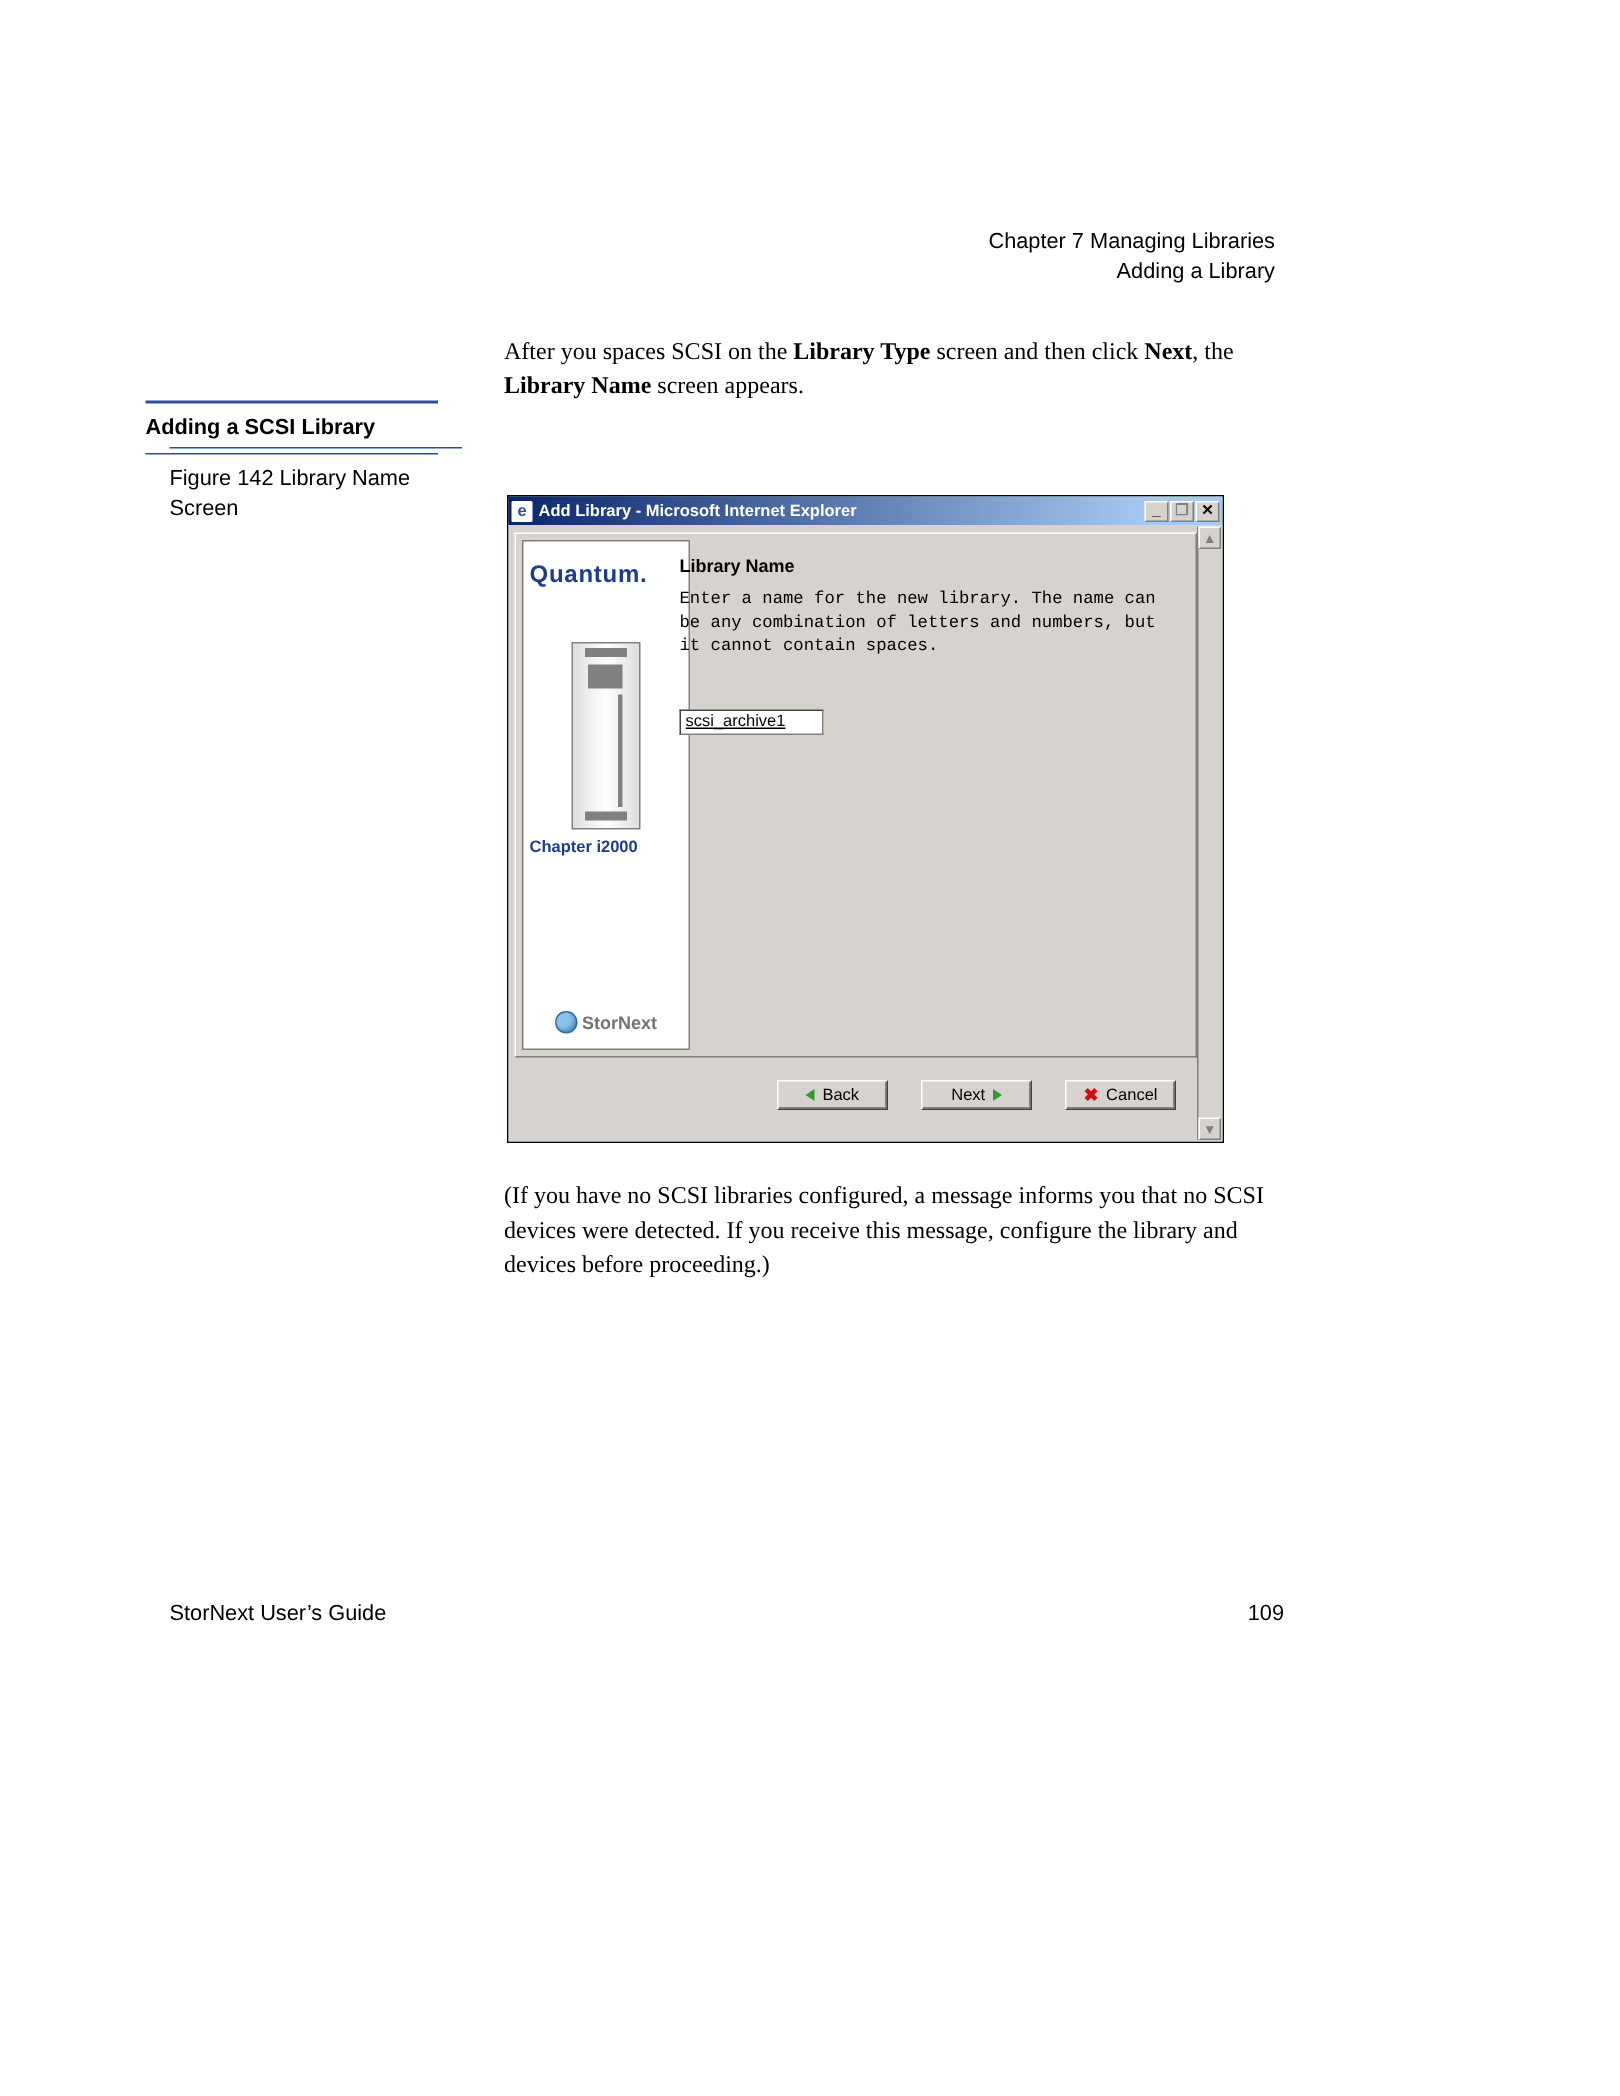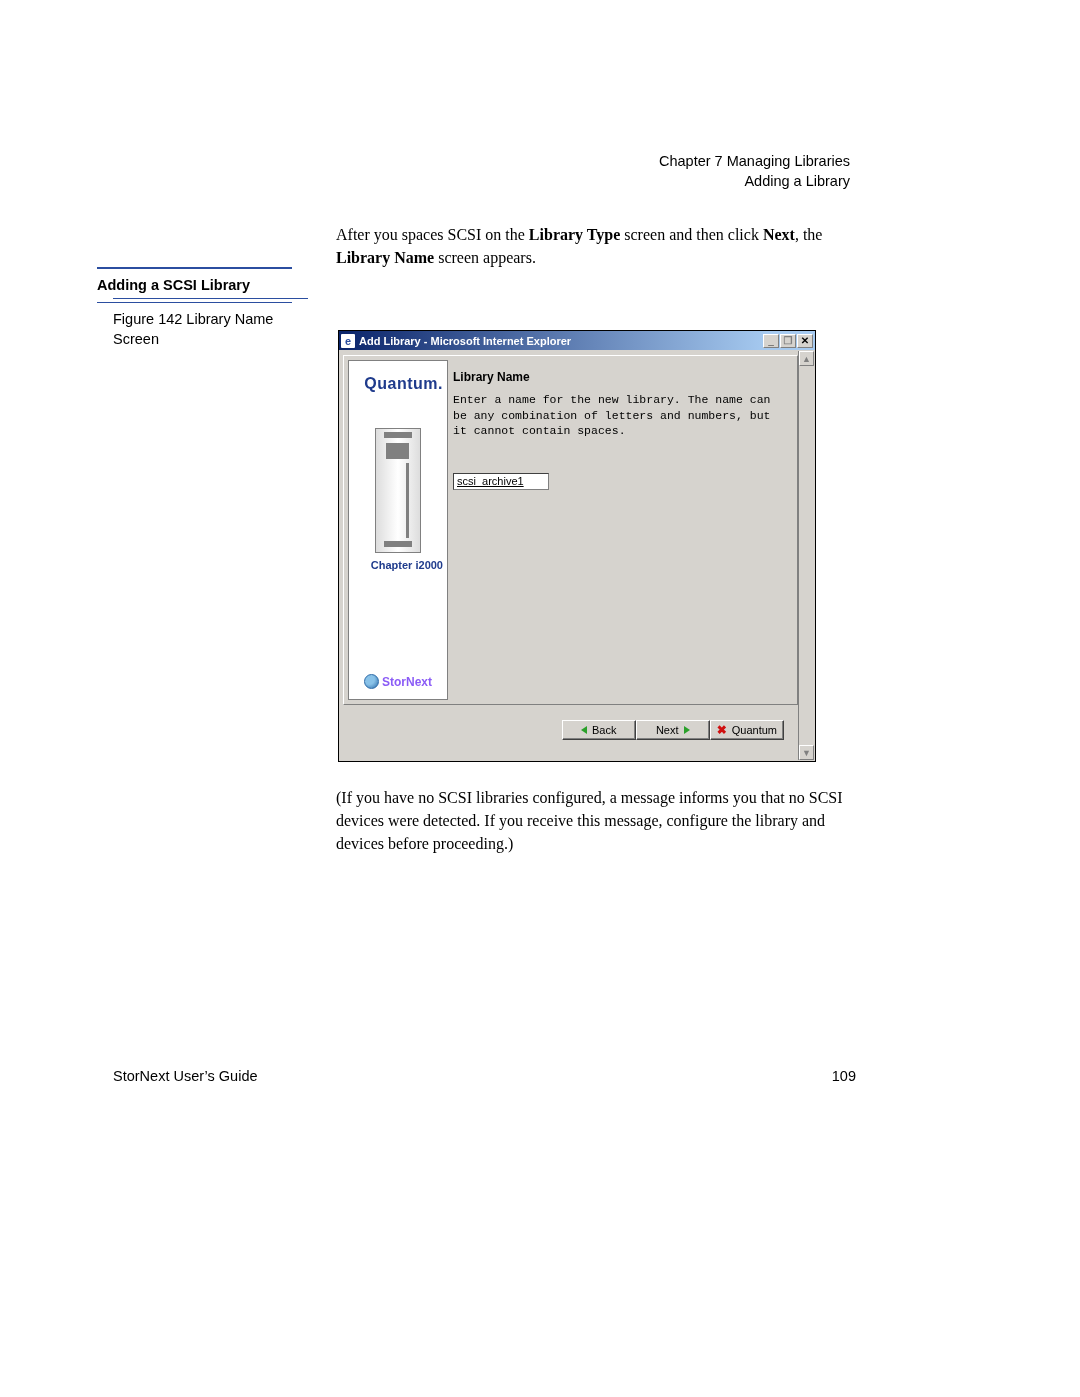--- a/index.html
+++ b/index.html
@@ -123,25 +123,25 @@
     width: calc(100% - 21px);
     height: 350px;
     background: #d6d3ce;
     border: 1px solid #808080;
     border-top-color: #fff; border-left-color:#fff;
     box-sizing: border-box;
   }
   .sidebar {
     position:absolute;
     left:4px; top:4px; bottom:4px;
-    width:100px;
+    width:112px;
     background:#fff;
     border:1px solid #808080;
     box-sizing:border-box;
-    text-align:right;
+    text-align:left;
     padding:14px 4px 4px 4px;
   }
   .sidebar .brand {
     color:#1f3b8c;
     font-family: Arial, sans-serif;
     font-weight: bold;
     font-size: 16px;
     letter-spacing: 0.5px;
   }
   .sidebar .tape-library-illustration {
@@ -160,21 +160,21 @@
     font-size:11px;
     font-weight:bold;
     margin-bottom: 55px;
   }
   .sidebar .stornext {
     position:absolute;
     left:0; right:0; bottom:10px;
     display:flex; align-items:center; justify-content:center;
     gap:3px;
     font-size:12px; font-weight:bold;
-    color:#8b5cf6;
+    color:#737373;
   }
   .sidebar .stornext .globe {
     width:13px; height:13px; border-radius:50%;
     background: radial-gradient(circle at 35% 35%, #89c2e8 40%, #2b6aa8);
     border:1px solid #2b6aa8;
   }
 
   .main-pane {
     position:absolute;
     left:109px; top:4px; right:4px; bottom:4px;
@@ -206,20 +206,21 @@
   }
 
   .button-bar {
     position:absolute;
     left: 4px; right: 17px;
     top: 365px;
     height: 30px;
     display:flex;
     align-items:center;
     justify-content:flex-end;
+    gap: 22px;
     padding-right: 14px;
   }
   .wiz-btn {
     min-width: 74px;
     height: 20px;
     background: #d6d3ce;
     border:1px solid #404040;
     border-top-color:#fff; border-left-color:#fff;
     font-size:11px;
     display:flex; align-items:center; justify-content:center;
@@ -337,21 +338,21 @@
         <div class="wiz-btn">
           <span class="tri-left"></span>
           <span>Back</span>
         </div>
         <div class="wiz-btn">
           <span>Next</span>
           <span class="tri-right"></span>
         </div>
         <div class="wiz-btn">
           <span class="x-red">✖</span>
-          <span>Quantum</span>
+          <span>Cancel</span>
         </div>
       </div>
 
       <div class="vscroll">
         <div class="sbtn up">▲</div>
         <div class="sbtn down">▼</div>
       </div>
 
     </div>
   </div>

